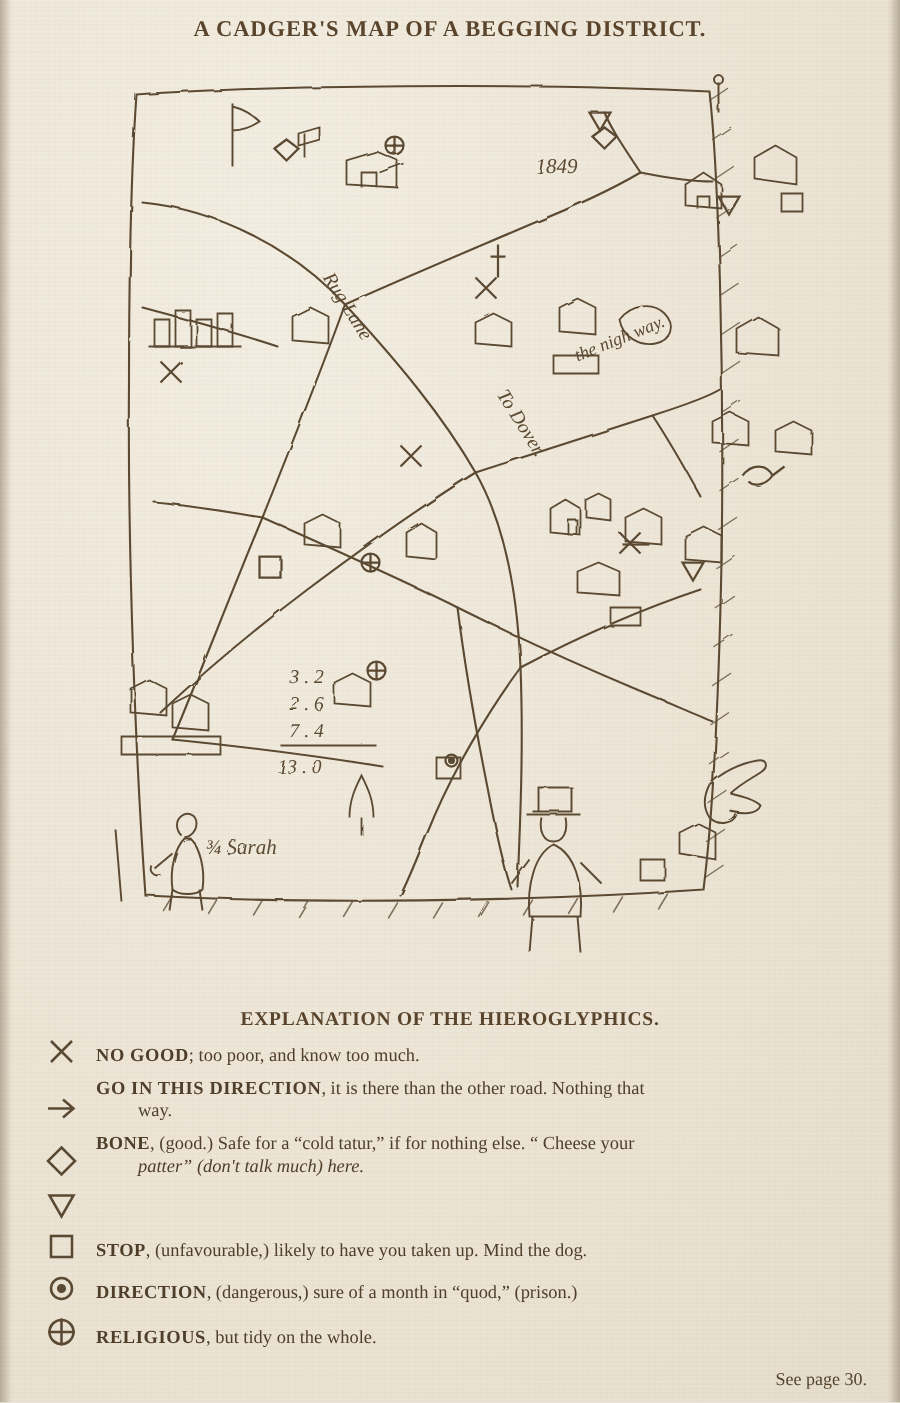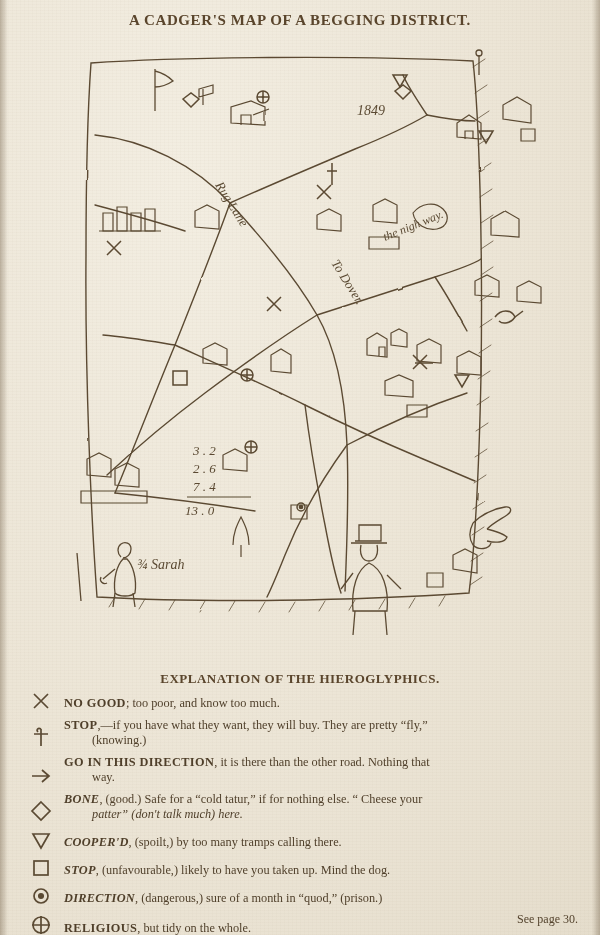--- a/index.html
+++ b/index.html
@@ -59,21 +59,21 @@
     width:46px;min-width:46px;
     display:flex;justify-content:center;align-items:flex-start;
     padding-top:1px;
   }
   .legend-txt{
     font-size:12.3px;
     line-height:1.22;
     color:#4f3f2a;
     font-family:"Liberation Serif", serif;
   }
-  .legend-txt .kw{font-weight:bold;font-style:italic;letter-spacing:0.3px;}
+  .legend-txt .kw{font-weight:bold;letter-spacing:0.3px;}
   .legend-txt .caps{font-weight:bold;letter-spacing:0.4px;}
   .legend-txt .it{font-style:italic;}
   .legend-txt .ind{display:block;padding-left:28px;}
   .seepage{
     position:absolute;
     right:22px;bottom:8px;
     font-size:12px;
     color:#53422c;
   }
   .edge-l,.edge-r{
@@ -286,34 +286,20 @@
           <g stroke="#5b4a33" stroke-width="1.7" fill="none">
             <path d="M4,3 L18,17 M18,3 L4,17"></path>
           </g>
         </svg>
     </div>
     <div class="legend-txt">
       <span class="caps">NO GOOD</span><span>; too poor, and know too much.</span>
     </div>
   </div>
 
-  <div class="legend-row">
-    <div class="legend-sym">
-      <svg width="22" height="22" viewBox="0 0 22 22">
-          <g stroke="#5b4a33" stroke-width="1.7" fill="none">
-            <path d="M11,3 L11,20 M4,8 L18,8"></path>
-            <path d="M11,3 C8,1 6,4 8,6"></path>
-          </g>
-        </svg>
-    </div>
-    <div class="legend-txt">
-      <span class="caps">STOP</span><span>,—if you have what they want, they will buy.   They are pretty “fly,”</span>
-      <span class="ind">(knowing.)</span>
-    </div>
-  </div>
 
   <div class="legend-row">
     <div class="legend-sym">
       <svg width="24" height="18" viewBox="0 0 24 18">
           <g stroke="#5b4a33" stroke-width="1.7" fill="none">
             <path d="M3,9 L20,9 M13,3 L20,9 L13,15"></path>
           </g>
         </svg>
     </div>
     <div class="legend-txt">
@@ -337,23 +323,20 @@
   </div>
 
   <div class="legend-row">
     <div class="legend-sym">
       <svg width="22" height="20" viewBox="0 0 22 20">
           <g stroke="#5b4a33" stroke-width="1.7" fill="none">
             <path d="M3,4 L19,4 L11,18 Z"></path>
           </g>
         </svg>
     </div>
-    <div class="legend-txt">
-      <span class="kw">COOPER'D</span><span>, (spoilt,) by too many tramps calling there.</span>
-    </div>
   </div>
 
   <div class="legend-row">
     <div class="legend-sym">
       <svg width="20" height="20" viewBox="0 0 20 20">
           <g stroke="#5b4a33" stroke-width="1.7" fill="none">
             <rect x="3" y="3" width="14" height="14"></rect>
           </g>
         </svg>
     </div>

